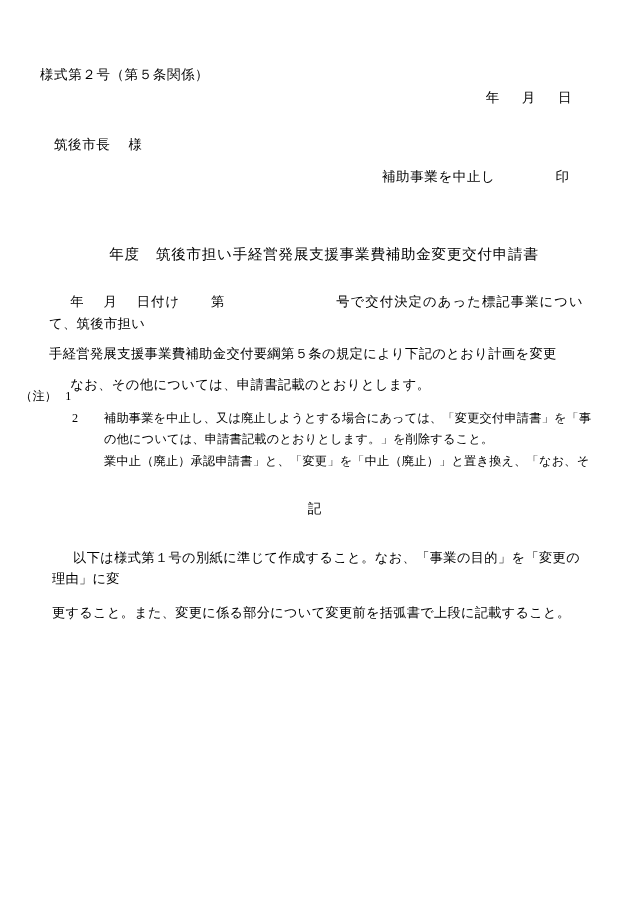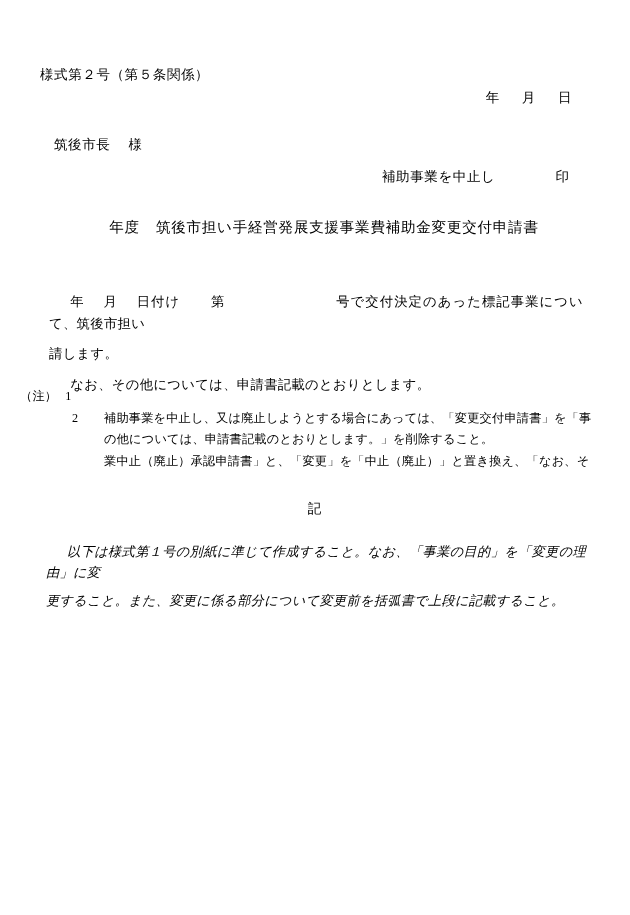--- a/index.html
+++ b/index.html
@@ -63,21 +63,21 @@
     white-space: nowrap;
   }
   .applicant .seal-gap {
     display: inline-block;
     width: 60px;
   }
   .doc-title {
     position: absolute;
     left: 0;
     right: 0;
-    top: 218px;
+    top: 245px;
     text-align: center;
     font-size: 14.5px;
     letter-spacing: 0.8px;
     white-space: nowrap;
     padding-left: 18px;
   }
   .doc-title .yd-gap {
     display: inline-block;
     width: 16px;
   }
@@ -153,23 +153,22 @@
     position: absolute;
     left: 40px;
     top: 535px;
     width: 552px;
     font-size: 13.2px;
     line-height: 1.62;
     letter-spacing: 0.3px;
     text-align: justify;
   }
   .footer-note p {
-    margin: 6px;
+    margin: 12px;
     text-indent: 1.6em;
-    font-style: italic;
   }
 </style>
 </head>
 <body>
 
 <div class="page">
 
   <div class="form-no">様式第２号（第５条関係）</div>
 
   <div class="date-line">
@@ -183,21 +182,21 @@
   <div class="applicant">
     <span>補助事業を中止し</span><span class="seal-gap"></span><span>印</span>
   </div>
 
   <div class="doc-title">
     <span>年度</span><span class="yd-gap"></span><span>筑後市担い手経営発展支援事業費補助金変更交付申請書</span>
   </div>
 
   <div class="body-block">
     <p class="indent1"><span>年</span><span class="ib g-sm"></span><span>月</span><span class="ib g-sm"></span><span>日付け</span><span class="ib g-md"></span><span>第</span><span class="ib g-xl"></span><span>号で交付決定のあった標記事業について、筑後市担い</span></p>
-    <p>請します。</p>
+    <p>手経営発展支援事業費補助金交付要綱第５条の規定により下記のとおり計画を変更</p>
     <p class="indent1">なお、その他については、申請書記載のとおりとします。</p>
   </div>
 
   <div class="notes">
     <div class="row">
       <span class="lbl">（注）</span>
       <span class="num">1</span>
     </div>
     <div class="row2">
       <span class="spacer"></span>

